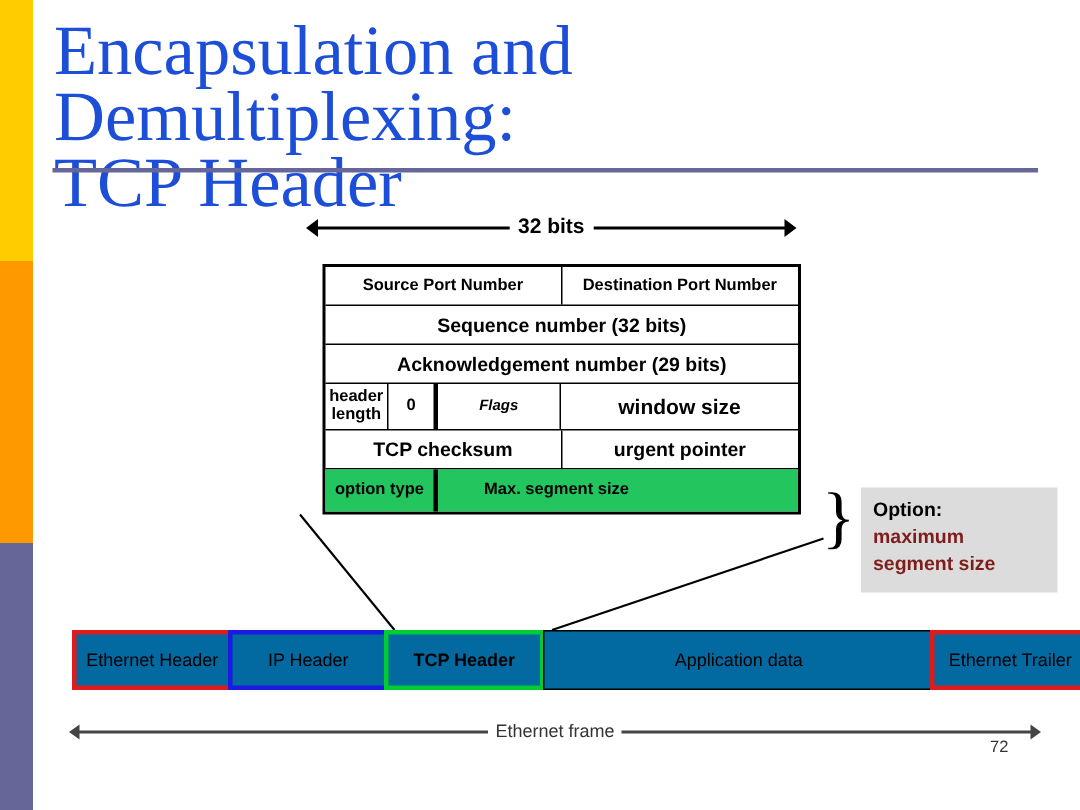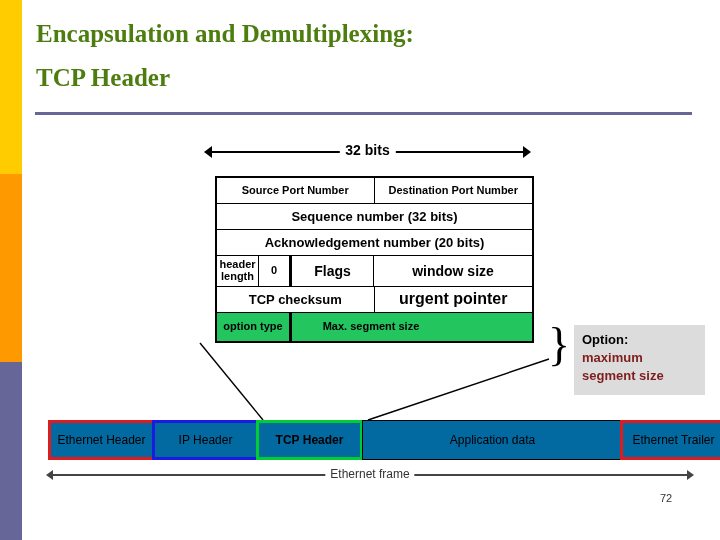--- a/index.html
+++ b/index.html
@@ -27,26 +27,26 @@
   #band-purple { top: 362px; height: 178px; background: #666699; }
 
   
   #title-block {
     position: absolute;
     left: 36px; top: 12px;
     width: 660px;
   }
   #page-title {
     font-family: "Liberation Serif", serif;
-    font-size: 25px;
+    font-size: 47px;
     line-height: 44px;
-    color: #4d7c0f;
+    color: #1d4ed8;
     letter-spacing: 0px;
     white-space: pre-line;
-    font-weight: bold;
+    font-weight: normal;
   }
   #title-rule {
     position: absolute;
     left: 35px; top: 112px;
     width: 657px; height: 3px;
     background: #666699;
   }
 
   
   #bits-measure {
@@ -162,21 +162,21 @@
   }
   .fbox-eth-h { width: 107px; border: 3px solid #e01b1b; }
   .fbox-ip-h  { width: 107px; border: 3px solid #1a1ae0; margin-left: -3px; }
   .fbox-tcp-h { width: 107px; border: 3px solid #00cc33; margin-left: -3px; font-weight: bold; font-size: 13px; }
   .fbox-app   { width: 261px; border: 1.5px solid #000; margin-left: -1px; }
   .fbox-eth-t { width: 107px; border: 3px solid #e01b1b; margin-left: -3px; }
 
   
   #frame-measure {
     position: absolute;
-    left: 46px; top: 465px;
+    left: 46px; top: 478px;
     width: 648px; height: 20px;
   }
   #frame-measure .line {
     position: absolute;
     left: 5px; right: 5px; top: 9px;
     height: 1.5px; background: #444;
   }
   #frame-measure .arrow-l, #frame-measure .arrow-r {
     position: absolute; top: 5px;
     width: 0; height: 0;
@@ -231,33 +231,33 @@
   <div class="row">
     <div class="cell c-half vdiv">Source Port Number</div>
     <div class="cell c-half">Destination Port Number</div>
   </div>
 
   <div class="row">
     <div class="cell c-full" style="font-size:13px;">Sequence number (32 bits)</div>
   </div>
 
   <div class="row">
-    <div class="cell c-full" style="font-size:13px;">Acknowledgement number (20 bits)</div>
+    <div class="cell c-full" style="font-size:13px;">Acknowledgement number (29 bits)</div>
   </div>
 
   <div class="row row-hdr">
     <div class="cell c-hdrlen vdiv">header length</div>
     <div class="cell c-zero vdiv-thick">0</div>
-    <div class="cell c-flags vdiv" style="font-size:14px;">Flags</div>
+    <div class="cell c-flags vdiv" style="font-size:10px;font-style:italic;">Flags</div>
     <div class="cell c-window" style="font-size:14px;">window size</div>
   </div>
 
   <div class="row">
     <div class="cell c-half vdiv" style="font-size:13px;">TCP checksum</div>
-    <div class="cell c-half" style="font-size:16px;">urgent pointer</div>
+    <div class="cell c-half" style="font-size:13px;">urgent pointer</div>
   </div>
 
   <div class="row row-opt">
     <div class="cell c-opttype vdiv-thick">option type</div>
     <div class="cell c-mss">Max. segment size</div>
   </div>
 
 </div>
 
 <div id="opt-brace">}</div>

